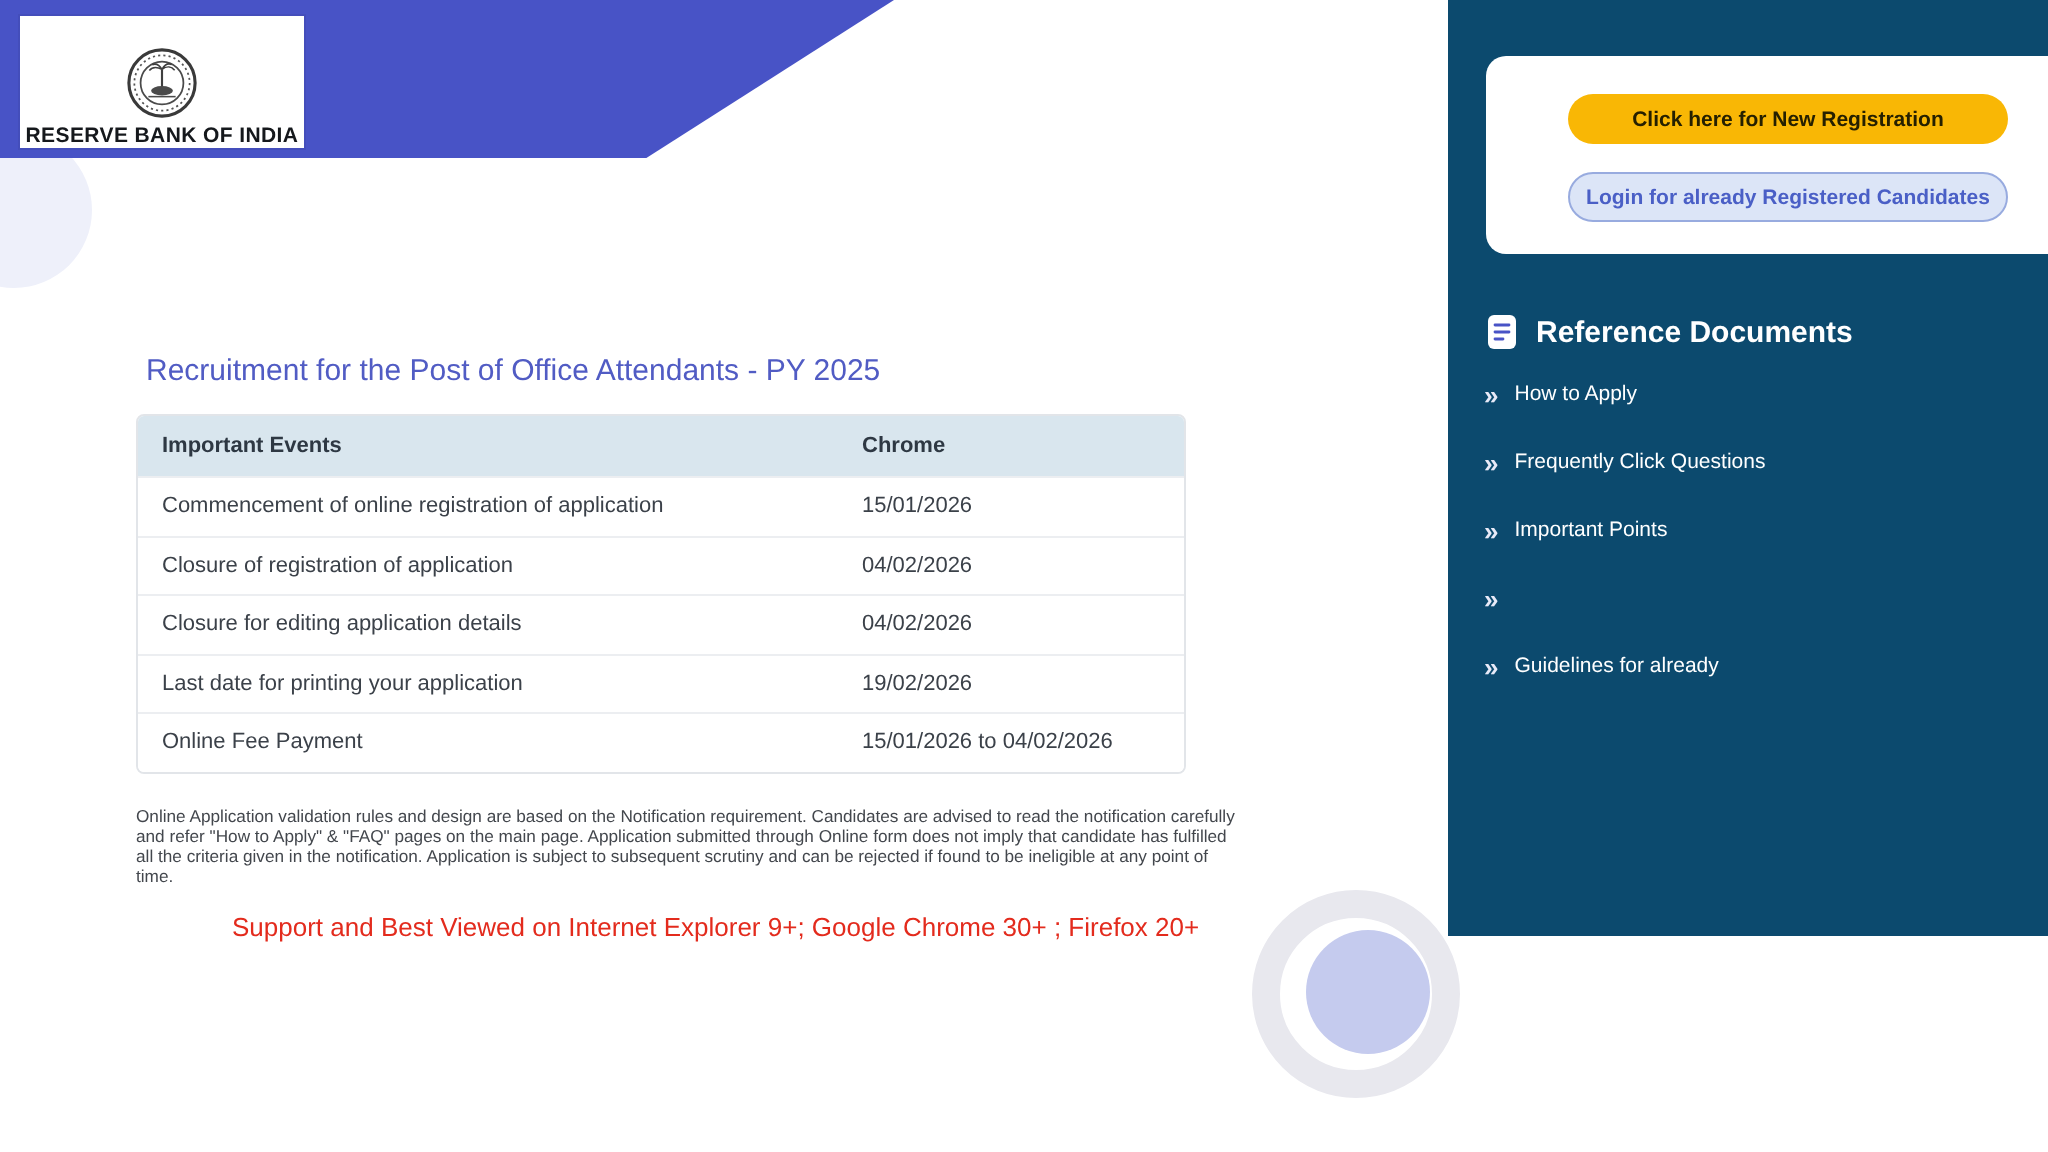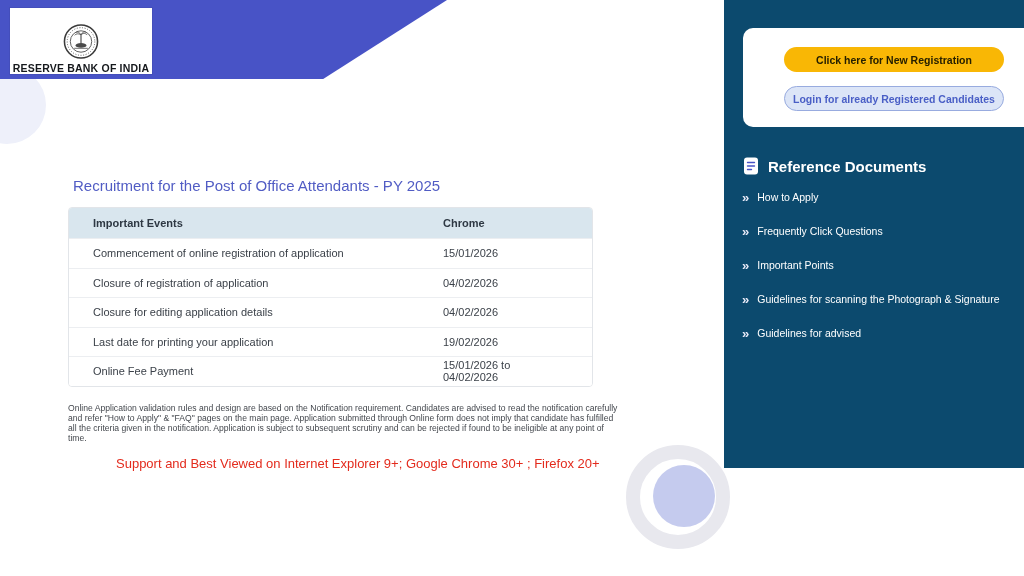--- a/index.html
+++ b/index.html
@@ -59,21 +59,21 @@
   }
   .events-table {
     position: absolute; left: 68px; top: 203px; width: 525px;
     background: #ffffff;
     border: 1px solid #e2e5e9; border-radius: 4px;
     overflow: hidden;
     font-size: 11px;
   }
   .t-row {
     display: grid; grid-template-columns: 350px 1fr;
-    padding: 0 24px;
+    padding: 0 12px;
     align-items: center;
     min-height: 29.5px;
     border-top: 1px solid #eceef1;
     color: #3b4149;
     background: #ffffff;
   }
   .t-row.t-head {
     background: #d9e6ee; border-top: none;
     color: #2e3843; font-weight: bold;
     min-height: 30px;
@@ -211,22 +211,21 @@
       <div class="ref-item">
         <span class="chev">»</span>
         <span>Frequently Click Questions</span>
       </div>
       <div class="ref-item">
         <span class="chev">»</span>
         <span>Important Points</span>
       </div>
       <div class="ref-item">
         <span class="chev">»</span>
-        <span>Guidelines for scanning the Photograph &amp; Signature</span>
-      </div>
-      <div class="ref-item">
-        <span class="chev">»</span>
-        <span>Guidelines for advised</span>
+      </div>
+      <div class="ref-item">
+        <span class="chev">»</span>
+        <span>Guidelines for already</span>
       </div>
     </div>
 
   </div>
 </div>
 
 </body></html>

